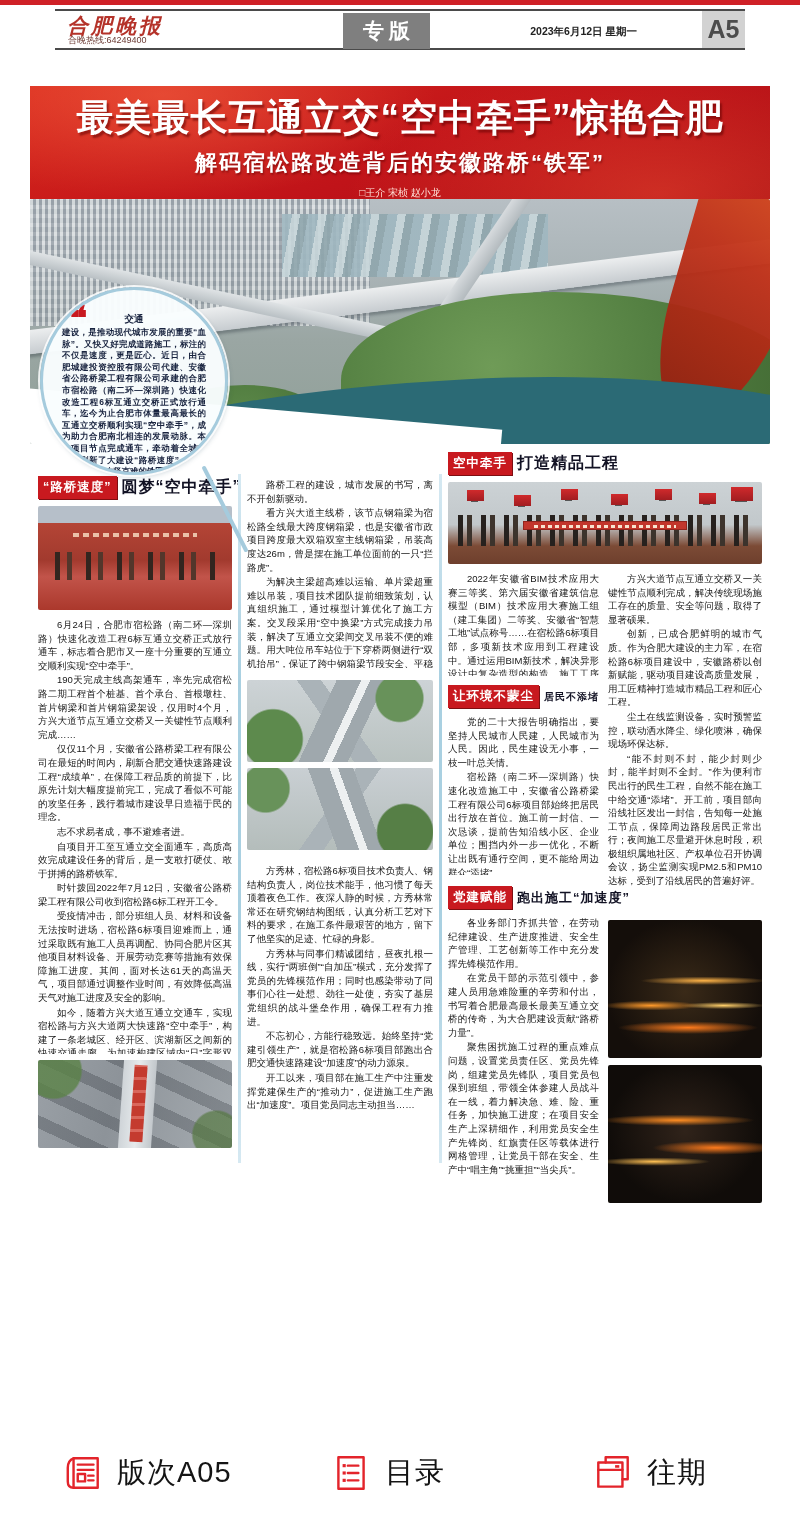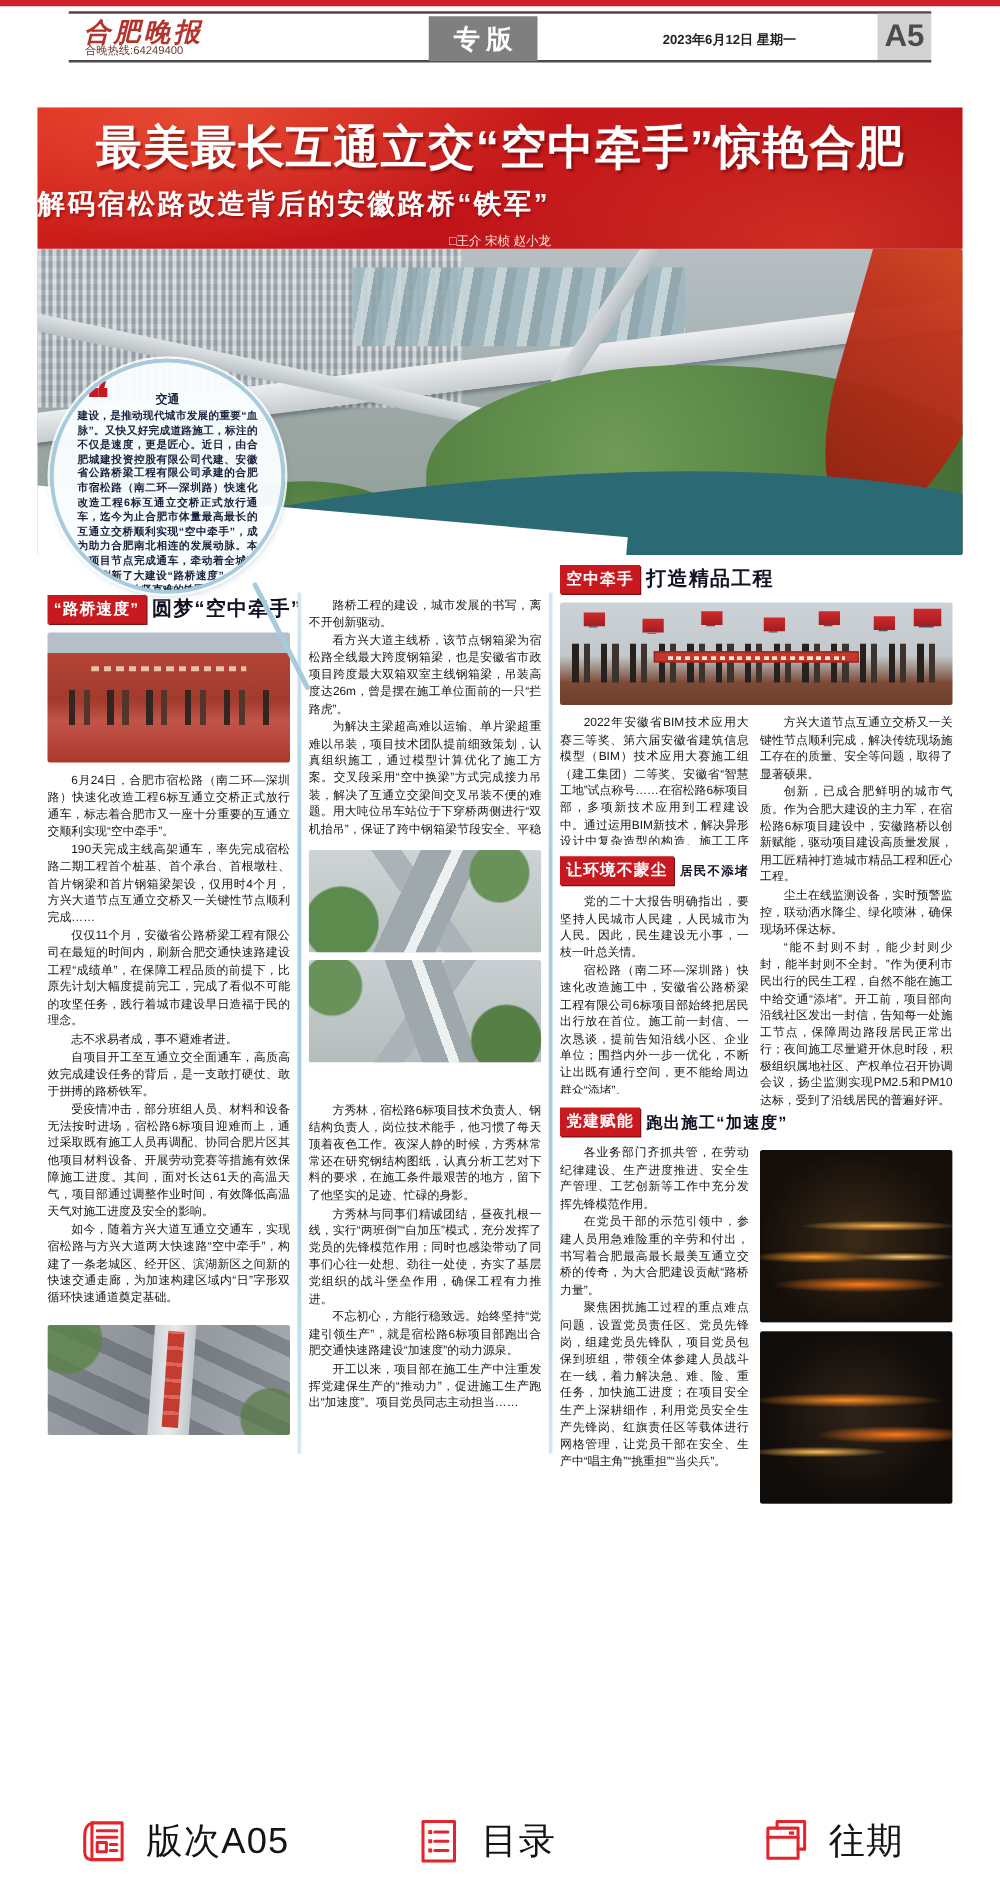--- a/index.html
+++ b/index.html
@@ -23,21 +23,21 @@
     color:#4c4c4c; font-size:25px; font-weight:bold; display:flex; align-items:center; justify-content:center; }
 
   
   .banner { margin-top:36px; height:113px; position:relative; z-index:2;
     background:
       radial-gradient(ellipse 420px 160px at 18% 8%, rgba(255,120,80,.45), transparent 65%),
       radial-gradient(ellipse 520px 220px at 85% 95%, rgba(255,95,60,.38), transparent 60%),
       linear-gradient(160deg,#d8281c 0%, #c01319 55%, #a90e13 100%); }
   .bn-title { padding-top:7px; text-align:center; font-size:37px; font-weight:900; color:#fff;
     letter-spacing:1px; text-shadow:2px 3px 2px rgba(96,0,0,.55); white-space:nowrap; }
-  .bn-sub { margin-top:5px; text-align:left; font-size:22px; font-weight:bold; color:#fff;
+  .bn-sub { margin-top:5px; text-align:center; font-size:22px; font-weight:bold; color:#fff;
     letter-spacing:2px; text-shadow:1px 2px 2px rgba(96,0,0,.5); }
   .bn-byline { margin-top:8px; text-align:center; font-size:10px; color:#ffe3da; }
 
   
   .main-photo { position:relative; height:245px; overflow:hidden;
     background:linear-gradient(180deg,#b7bfc4 0%, #aab4b7 30%, #9aa6a3 58%, #90a098 100%); }
   .mp-city { position:absolute; left:0; top:0; width:46%; height:52%; opacity:.85;
     background:
       repeating-linear-gradient(90deg, rgba(255,255,255,.55) 0 3px, rgba(125,135,145,.45) 3px 6px),
       repeating-linear-gradient(0deg, rgba(205,210,215,.6) 0 4px, rgba(150,160,168,.55) 4px 9px); }
@@ -154,21 +154,21 @@
       radial-gradient(ellipse at 50% 48%, #30231a 0%, #100c09 70%), #0c0908; }
 
   .rrow { display:flex; gap:9px; }
   .col3 { width:151px; }
   .col4 { flex:1; min-width:0; }
 
   
   .f-item { position:absolute; top:1452px; display:flex; align-items:center; gap:13px; cursor:pointer; }
   .f-label { font-size:29px; color:#141414; letter-spacing:1px; }
   .f-icon { width:42px; height:42px; display:block; }
-  #f1 { left:62px; } #f2 { left:330px; } #f3 { left:608px; }
+  #f1 { left:62px; } #f2 { left:330px; } #f3 { left:592px; }
 </style>
 </head>
 <body>
 
 <div class="top-bar"></div>
 
 <div class="paper">
 
   <div class="masthead">
     <div class="mh-logo">合肥晚报</div>
@@ -214,20 +214,21 @@
       <div class="ph photo-ceremony">
         <div class="pc-banner-text"></div>
         <div class="pc-crowd"></div>
       </div>
       <div class="tx" style="height:436px">
         <p class="bp">6月24日，合肥市宿松路（南二环—深圳路）快速化改造工程6标互通立交桥正式放行通车，标志着合肥市又一座十分重要的互通立交顺利实现“空中牵手”。</p>
         <p class="bp">190天完成主线高架通车，率先完成宿松路二期工程首个桩基、首个承台、首根墩柱、首片钢梁和首片钢箱梁架设，仅用时4个月，方兴大道节点互通立交桥又一关键性节点顺利完成……</p>
         <p class="bp">仅仅11个月，安徽省公路桥梁工程有限公司在最短的时间内，刷新合肥交通快速路建设工程“成绩单”，在保障工程品质的前提下，比原先计划大幅度提前完工，完成了看似不可能的攻坚任务，践行着城市建设早日造福于民的理念。</p>
         <p class="bp">志不求易者成，事不避难者进。</p>
         <p class="bp">自项目开工至互通立交全面通车，高质高效完成建设任务的背后，是一支敢打硬仗、敢于拼搏的路桥铁军。</p>
+        <p class="bp">时针拨回2022年7月12日，安徽省公路桥梁工程有限公司收到宿松路6标工程开工令。</p>
         <p class="bp">受疫情冲击，部分班组人员、材料和设备无法按时进场，宿松路6标项目迎难而上，通过采取既有施工人员再调配、协同合肥片区其他项目材料设备、开展劳动竞赛等措施有效保障施工进度。其间，面对长达61天的高温天气，项目部通过调整作业时间，有效降低高温天气对施工进度及安全的影响。</p>
         <p class="bp">如今，随着方兴大道互通立交通车，实现宿松路与方兴大道两大快速路“空中牵手”，构建了一条老城区、经开区、滨湖新区之间新的快速交通走廊，为加速构建区域内“日”字形双循环快速通道奠定基础。</p>
 
       </div>
       <div class="ph photo-bridge">
         <div class="pb-deck"></div>
         <div class="pb-banner"></div>
       </div>
     </div>
 
@@ -235,21 +236,21 @@
 
     <div class="col2">
       <div class="tx" style="height:190px">
         <p class="bp">路桥工程的建设，城市发展的书写，离不开创新驱动。</p>
         <p class="bp">看方兴大道主线桥，该节点钢箱梁为宿松路全线最大跨度钢箱梁，也是安徽省市政项目跨度最大双箱双室主线钢箱梁，吊装高度达26m，曾是摆在施工单位面前的一只“拦路虎”。</p>
         <p class="bp">为解决主梁超高难以运输、单片梁超重难以吊装，项目技术团队提前细致策划，认真组织施工，通过模型计算优化了施工方案。交叉段采用“空中换梁”方式完成接力吊装，解决了互通立交梁间交叉吊装不便的难题。用大吨位吊车站位于下穿桥两侧进行“双机抬吊”，保证了跨中钢箱梁节段安全、平稳地跨过既有下穿桥，同时规避了安全难题。</p>
 
       </div>
       <div class="ph photo-inter" style="margin-top:12px"></div>
       <div class="ph photo-inter v2" style="margin-top:6px"></div>
-      <div class="tx" style="height:262px; margin-top:32px">
+      <div class="tx" style="height:262px; margin-top:14px">
         <p class="bp">方秀林，宿松路6标项目技术负责人、钢结构负责人，岗位技术能手，他习惯了每天顶着夜色工作。夜深人静的时候，方秀林常常还在研究钢结构图纸，认真分析工艺对下料的要求，在施工条件最艰苦的地方，留下了他坚实的足迹、忙碌的身影。</p>
         <p class="bp">方秀林与同事们精诚团结，昼夜扎根一线，实行“两班倒”“自加压”模式，充分发挥了党员的先锋模范作用；同时也感染带动了同事们心往一处想、劲往一处使，夯实了基层党组织的战斗堡垒作用，确保工程有力推进。</p>
         <p class="bp">不忘初心，方能行稳致远。始终坚持“党建引领生产”，就是宿松路6标项目部跑出合肥交通快速路建设“加速度”的动力源泉。</p>
         <p class="bp">开工以来，项目部在施工生产中注重发挥党建保生产的“推动力”，促进施工生产跑出“加速度”。项目党员同志主动担当……</p>
       </div>
     </div>
 
     <div class="vdiv"></div>
 
     <div class="col-right">

